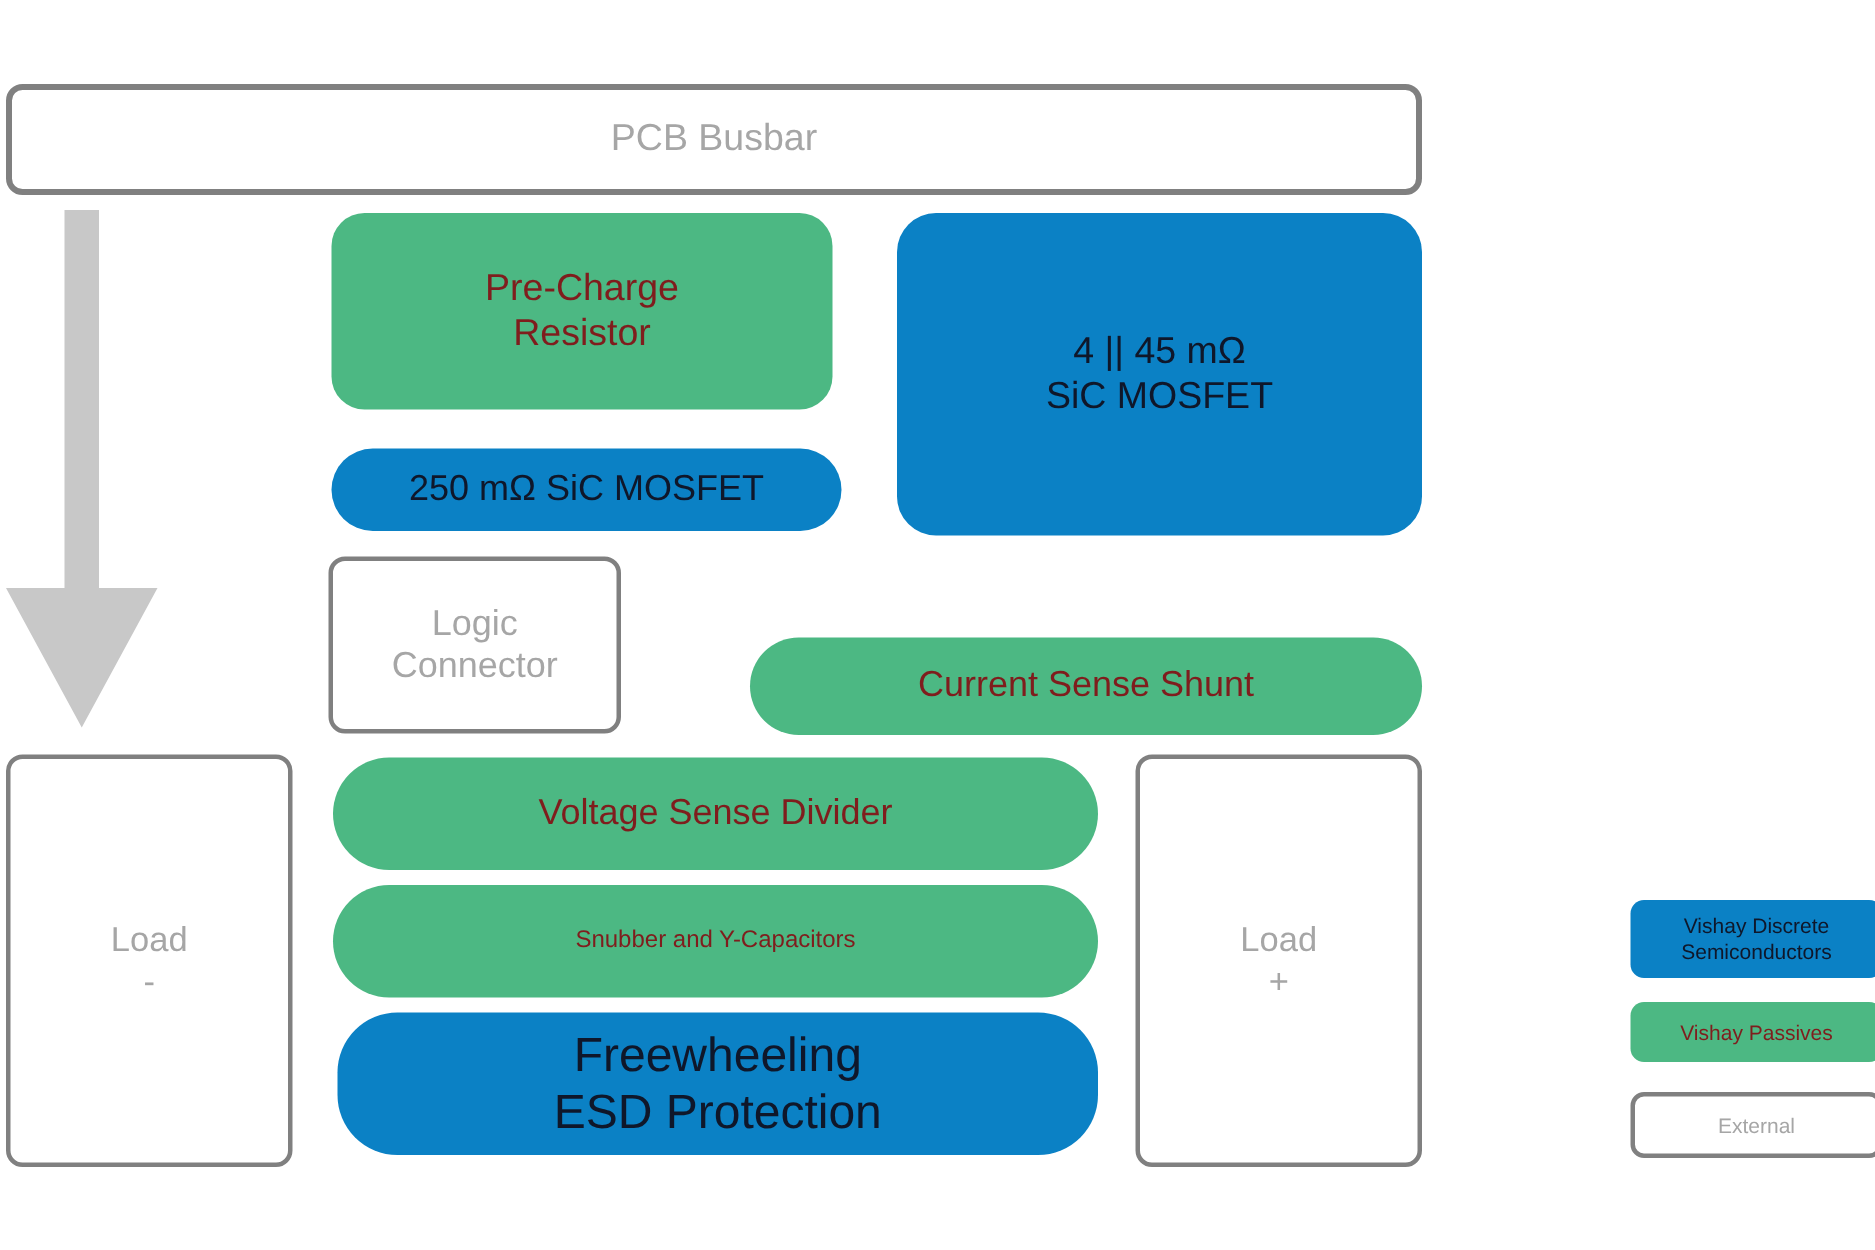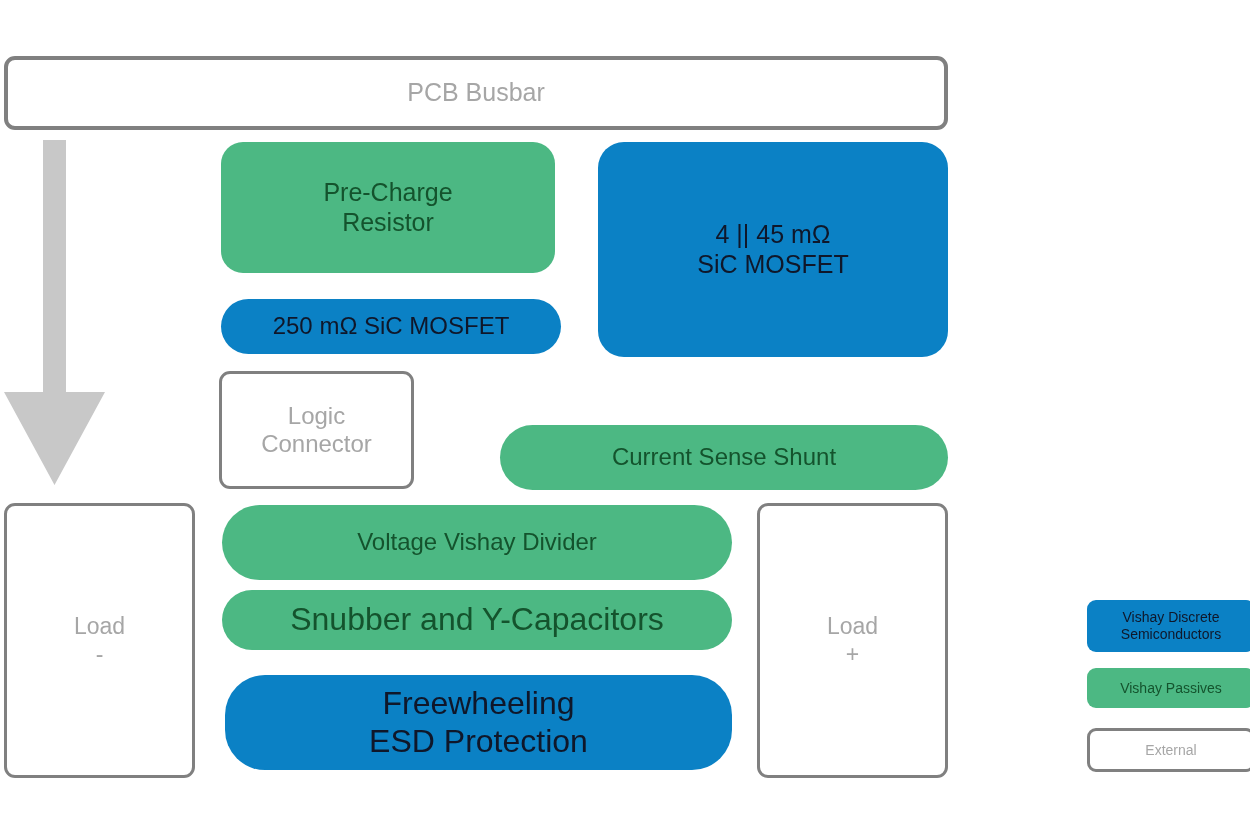--- a/index.html
+++ b/index.html
@@ -23,21 +23,21 @@
     box-sizing: border-box;
     display: flex;
     align-items: center;
     justify-content: center;
     text-align: center;
     line-height: 1.18;
   }
   
   .green {
     background: #4cb883;
-    color: #14532d;
+    color: #7f1d1d;
   }
   .blue {
     background: #0b81c5;
     color: #0f172a;
   }
   
   .outline {
     background: #ffffff;
     border: 3px solid #808080;
     color: #a6a6a6;
@@ -116,23 +116,23 @@
     top: 505px;
     width: 510px;
     height: 75px;
     border-radius: 38px;
     font-size: 24px;
   }
   #snubber-y-capacitors {
     left: 222px;
     top: 590px;
     width: 510px;
-    height: 60px;
+    height: 75px;
     border-radius: 38px;
-    font-size: 32px;
+    font-size: 16px;
   }
   #freewheeling-esd {
     left: 225px;
     top: 675px;
     width: 507px;
     height: 95px;
     border-radius: 40px;
     font-size: 32px;
   }
   
@@ -226,21 +226,21 @@
     <span class="lbl">Load
 -</span>
   </div>
 
   <div class="node outline" id="load-positive">
     <span class="lbl">Load
 +</span>
   </div>
 
   <div class="node green" id="voltage-sense-divider">
-    <span class="lbl">Voltage Vishay Divider</span>
+    <span class="lbl">Voltage Sense Divider</span>
   </div>
 
   <div class="node green" id="snubber-y-capacitors">
     <span class="lbl">Snubber and Y-Capacitors</span>
   </div>
 
   <div class="node blue" id="freewheeling-esd">
     <span class="lbl">Freewheeling
 ESD Protection</span>
   </div>

